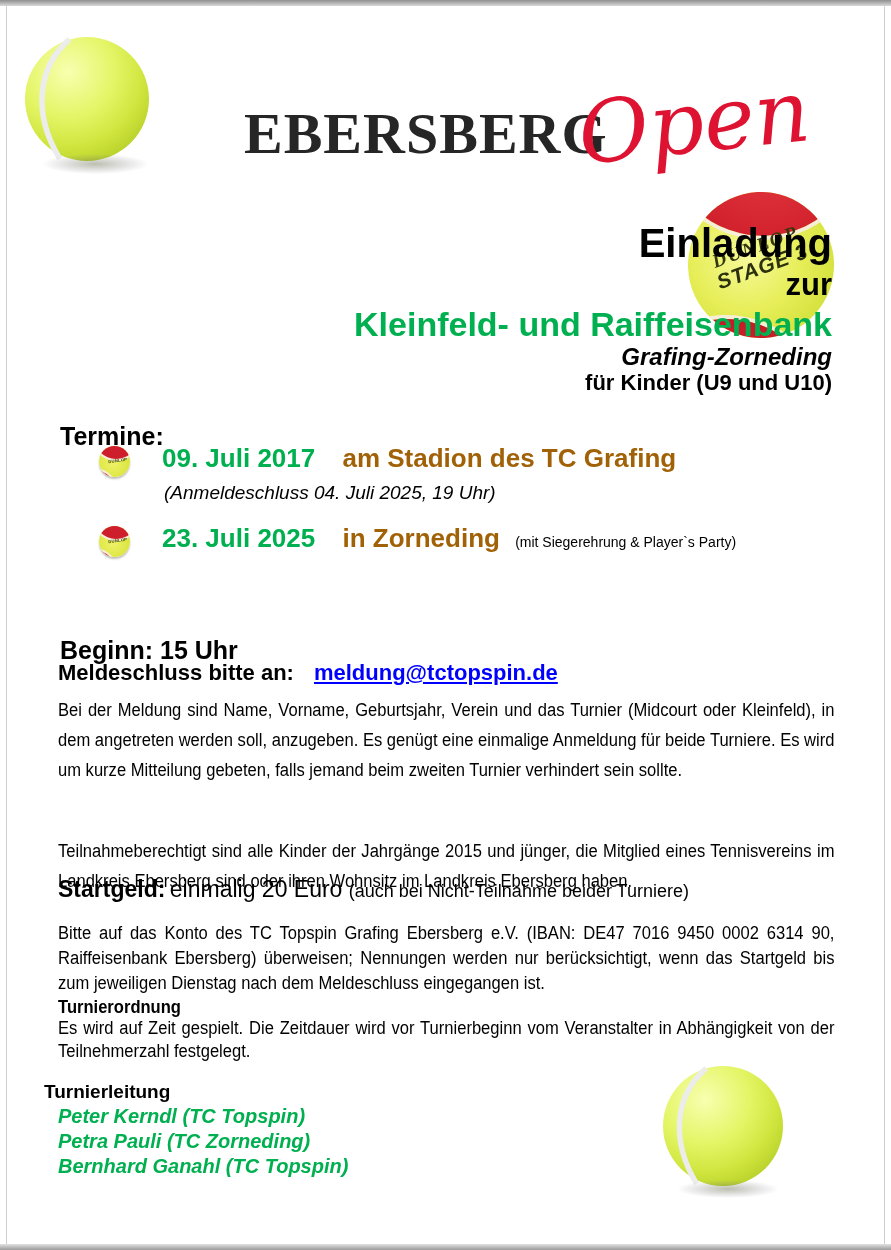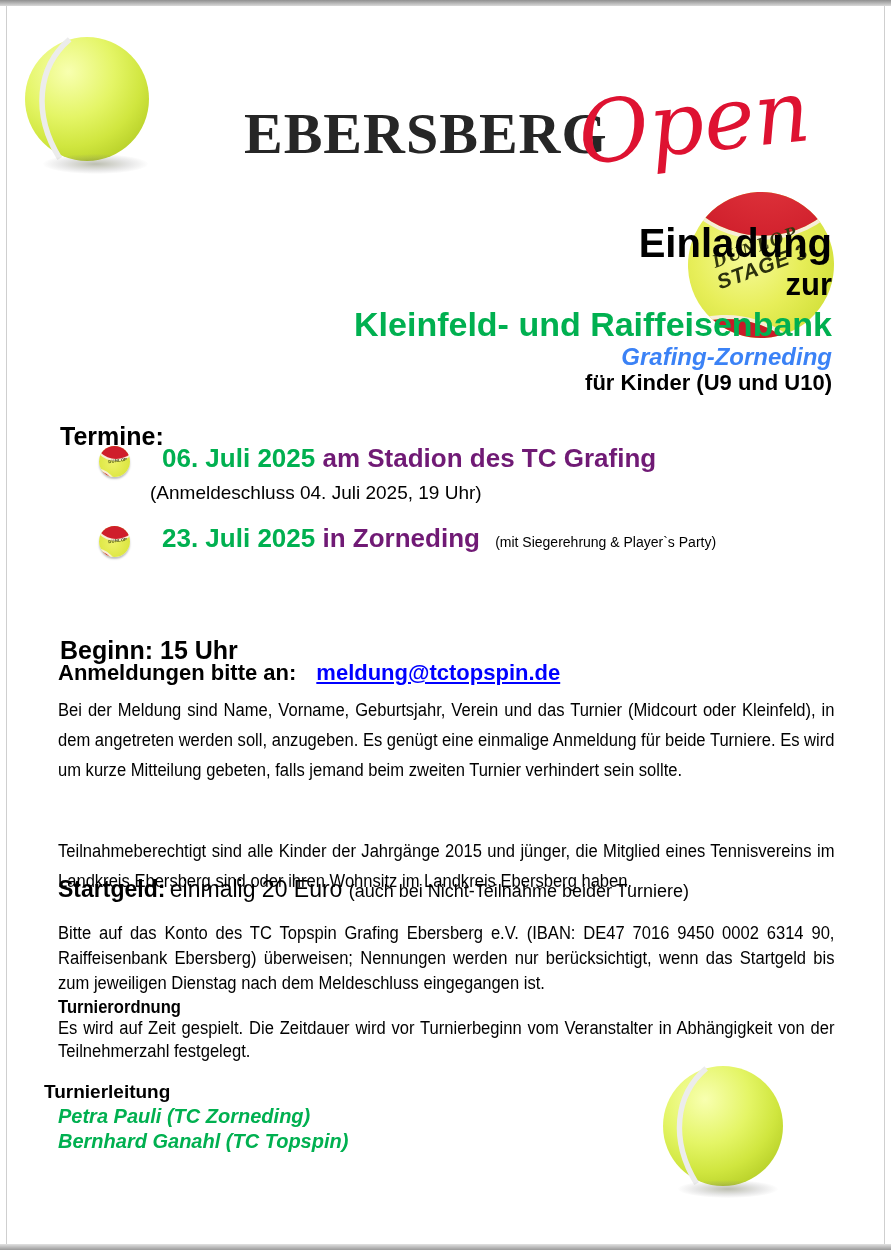--- a/index.html
+++ b/index.html
@@ -51,30 +51,30 @@
   .logo-word{position:absolute;left:232px;top:100px;font-family:"Liberation Serif",serif;
         font-weight:bold;font-size:58px;letter-spacing:1px;color:#262626;margin-left:12px;}
   .logo-script{position:absolute;left:578px;top:72px;font-family:"DejaVu Serif",serif;
         font-style:italic;font-size:86px;color:#de1231;transform:rotate(-6deg);}
 
   
   .title-block{position:absolute;left:0;top:220px;width:832px;text-align:right;}
   .t-einladung{font-size:40px;font-weight:bold;line-height:46px;}
   .t-zur{font-size:31px;font-weight:bold;line-height:38px;}
   .t-round{font-size:34px;font-weight:bold;line-height:40px;color:#00B050;}
-  .t-cities{font-size:24px;font-weight:bold;font-style:italic;line-height:26px;color:#3b82f6;}
+  .t-cities{font-size:24px;font-weight:bold;font-style:italic;line-height:26px;color:#000000;}
   .t-aud{font-size:22px;font-weight:bold;line-height:26px;}
 
   
   .h-termine{position:absolute;left:60px;top:422px;font-size:25px;font-weight:bold;}
   .event-line{position:absolute;left:162px;font-size:26px;font-weight:bold;white-space:nowrap;}
   .event-date{color:#00B050;}
-  .event-loc{margin-left:0;color:#701a75;}
+  .event-loc{margin-left:20px;color:#a16207;}
   .event-note{margin-left:8px;font-size:14px;font-weight:normal;}
-  .event-deadline{position:absolute;left:150px;font-size:19px;}
+  .event-deadline{position:absolute;left:164px;font-size:19px;font-style:italic;}
   .h-beginn{position:absolute;left:60px;top:604px;font-size:25px;font-weight:bold;margin-top:32px;}
   .anmeld{position:absolute;left:58px;top:660px;font-size:22px;font-weight:bold;white-space:nowrap;}
   .anmeld a{color:#0000FF;text-decoration:underline;margin-left:20px;}
   .para{position:absolute;left:58px;width:844px;font-size:18px;line-height:30px;
         text-align:justify;transform:scaleX(.92);transform-origin:0 0;}
   .para-tight{line-height:25px;}
   .startgeld{position:absolute;left:58px;top:876px;white-space:nowrap;}
   .sg-label{font-size:23px;font-weight:bold;}
   .sg-amount{font-size:23px;}
   .sg-note{font-size:18px;}
@@ -121,59 +121,60 @@
   </div>
 
   <div class="h-termine">Termine:</div>
 
   <div class="mini" style="left:99px;top:446px;">
     <div class="mcap mcap-top"></div>
     <div class="mcap mcap-bot"></div>
     <div class="mini-text">DUNLOP</div>
   </div>
   <div class="event-line" style="top:443px;">
-    <span class="event-date">06. Juli 2025</span>
+    <span class="event-date">09. Juli 2017</span>
     <span class="event-loc">am Stadion des TC Grafing</span>
     <span class="event-note"></span>
   </div>
   <div class="event-deadline" style="top:482px;">(Anmeldeschluss 04. Juli 2025, 19 Uhr)</div>
 
   <div class="mini" style="left:99px;top:526px;">
     <div class="mcap mcap-top"></div>
     <div class="mcap mcap-bot"></div>
     <div class="mini-text">DUNLOP</div>
   </div>
   <div class="event-line" style="top:523px;">
     <span class="event-date">23. Juli 2025</span>
     <span class="event-loc">in Zorneding</span>
     <span class="event-note">(mit Siegerehrung &amp; Player`s Party)</span>
   </div>
 
   <div class="h-beginn">Beginn: 15 Uhr</div>
 
   <div class="anmeld">
-    <span>Anmeldungen bitte an:</span><a href="#">meldung@tctopspin.de</a>
+    <span>Meldeschluss bitte an:</span><a href="#">meldung@tctopspin.de</a>
   </div>
   <div class="para" style="top:695px;">Bei der Meldung sind Name, Vorname, Geburtsjahr, Verein und das Turnier (Midcourt oder Kleinfeld), in dem angetreten werden soll, anzugeben. Es genügt eine einmalige Anmeldung für beide Turniere. Es wird um kurze Mitteilung gebeten, falls jemand beim zweiten Turnier verhindert sein sollte.</div>
 
   <div class="para" style="top:836px;">Teilnahmeberechtigt sind alle Kinder der Jahrgänge 2015 und jünger, die Mitglied eines Tennisvereins im Landkreis Ebersberg sind oder ihren Wohnsitz im Landkreis Ebersberg haben.</div>
 
   <div class="startgeld">
     <span class="sg-label">Startgeld:</span>
     <span class="sg-amount"> einmalig 20 Euro </span>
     <span class="sg-note">(auch bei Nicht-Teilnahme beider Turniere)</span>
   </div>
 
   <div class="para para-tight" style="top:921px;">Bitte auf das Konto des TC Topspin Grafing Ebersberg e.V. (IBAN: DE47 7016 9450 0002 6314 90, Raiffeisenbank Ebersberg) überweisen; Nennungen werden nur berücksichtigt, wenn das Startgeld bis zum jeweiligen Dienstag nach dem Meldeschluss eingegangen ist.</div>
 
   <div class="h-small" style="top:997px;">Turnierordnung</div>
   <div class="para para-tight" style="top:1017px;line-height:23px;">Es wird auf Zeit gespielt. Die Zeitdauer wird vor Turnierbeginn vom Veranstalter in Abhängigkeit von der Teilnehmerzahl festgelegt.</div>
 
   <div class="h-leitung">Turnierleitung</div>
   <div class="leitung-block">
+    <div class="leitung-name">Peter Kerndl (TC Topspin)</div>
     <div class="leitung-name">Petra Pauli (TC Zorneding)</div>
     <div class="leitung-name">Bernhard Ganahl (TC Topspin)</div>
   </div>
 
   <div class="ball" style="left:663px;top:1066px;width:120px;height:120px;">
     <svg viewBox="0 0 100 100" preserveAspectRatio="none">
       <path d="M36,2 C10,24 6,62 28,98" fill="none" stroke="#ececec" stroke-width="4.5"></path>
     </svg>
   </div>
   <div class="ball-shadow" style="left:678px;top:1180px;width:100px;height:18px;"></div>

